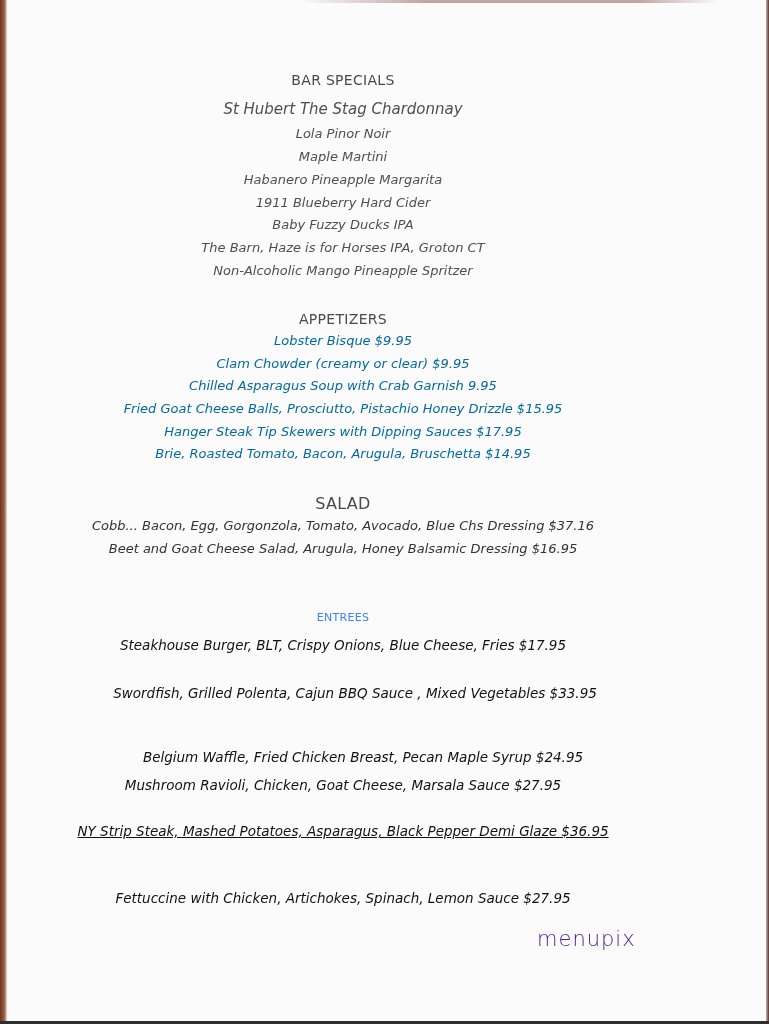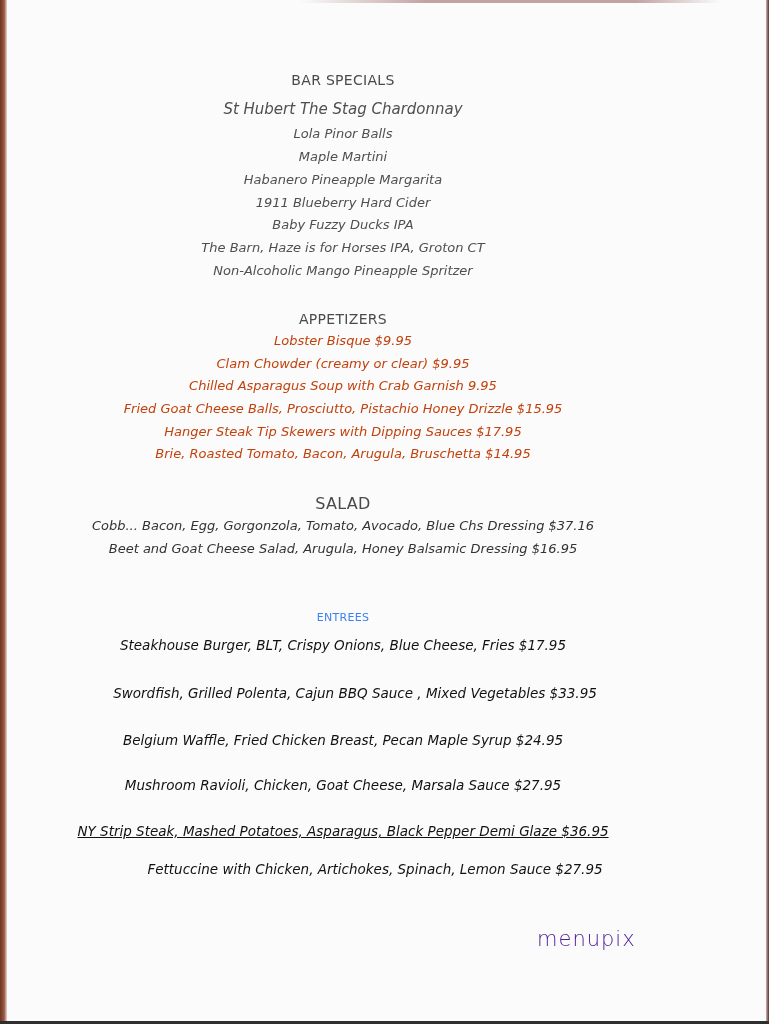--- a/index.html
+++ b/index.html
@@ -52,21 +52,21 @@
       font-style: italic;
       color: #2a2a2a;
     }
     .heading {
       font-style: normal;
       font-family: "DejaVu Sans", sans-serif;
       color: #4a4a4a;
       letter-spacing: 0.3px;
     }
     .bar .item { color: #4f4f4f; font-size: 13px; }
-    .appetizers .item { color: #c2410c; font-size: 13px; }
+    .appetizers .item { color: #0369a1; font-size: 13px; }
     .salad .item { color: #333; font-size: 13px; }
     .entrees .item { color: #111; font-size: 13.5px; }
     .watermark {
       position: absolute;
       left: 537px;
       top: 927px;
       font-family: "DejaVu Sans", sans-serif;
       font-size: 21px;
       font-weight: 300;
       color: #4c1d95;
@@ -78,21 +78,21 @@
 
 <div class="page">
   <div class="edge-left"></div>
   <div class="edge-right"></div>
   <div class="edge-top"></div>
   <div class="edge-bottom"></div>
 
   <section class="bar">
     <div class="line heading" style="top:72px;font-size:14px;">BAR SPECIALS</div>
     <div class="line item" style="top:100px;font-size:15px;">St Hubert The Stag Chardonnay</div>
-    <div class="line item" style="top:126px;">Lola Pinor Balls</div>
+    <div class="line item" style="top:126px;">Lola Pinor Noir</div>
     <div class="line item" style="top:149px;">Maple Martini</div>
     <div class="line item" style="top:172px;">Habanero Pineapple Margarita</div>
     <div class="line item" style="top:195px;">1911 Blueberry Hard Cider</div>
     <div class="line item" style="top:217px;">Baby Fuzzy Ducks IPA</div>
     <div class="line item" style="top:240px;">The Barn, Haze is for Horses  IPA, Groton CT</div>
     <div class="line item" style="top:263px;">Non-Alcoholic Mango Pineapple Spritzer</div>
   </section>
 
   <section class="appetizers">
     <div class="line heading" style="top:311px;font-size:14px;">APPETIZERS</div>
@@ -107,20 +107,20 @@
   <section class="salad">
     <div class="line heading" style="top:494px;font-size:16px;">SALAD</div>
     <div class="line item" style="top:518px;">Cobb...  Bacon, Egg, Gorgonzola, Tomato, Avocado, Blue Chs Dressing  $37.16</div>
     <div class="line item" style="top:541px;">Beet and Goat Cheese Salad, Arugula, Honey Balsamic Dressing $16.95</div>
   </section>
 
   <section class="entrees">
     <div class="line heading" style="top:611px;font-size:11px;color:#3b82f6;">ENTREES</div>
     <div class="line item" style="top:637px;">Steakhouse Burger, BLT, Crispy Onions, Blue Cheese, Fries $17.95</div>
     <div class="line item" style="top:685px;padding-left:12px;">Swordfish, Grilled Polenta, Cajun BBQ Sauce , Mixed Vegetables $33.95</div>
-    <div class="line item" style="top:732px;">Belgium Waffle, Fried Chicken Breast, Pecan Maple Syrup $24.95</div>
+    <div class="line item" style="top:749px;padding-left:20px;">Belgium Waffle, Fried Chicken Breast, Pecan Maple Syrup $24.95</div>
     <div class="line item" style="top:777px;">Mushroom Ravioli, Chicken, Goat Cheese, Marsala Sauce $27.95</div>
     <div class="line item" style="top:823px;text-decoration:underline;">NY Strip Steak, Mashed Potatoes, Asparagus, Black Pepper Demi Glaze $36.95</div>
-    <div class="line item" style="top:861px;padding-left:32px;">Fettuccine with Chicken, Artichokes, Spinach, Lemon Sauce $27.95</div>
+    <div class="line item" style="top:890px;">Fettuccine with Chicken, Artichokes, Spinach, Lemon Sauce $27.95</div>
   </section>
 
   <div class="watermark">menupix</div>
 </div>
 
 </body></html>

